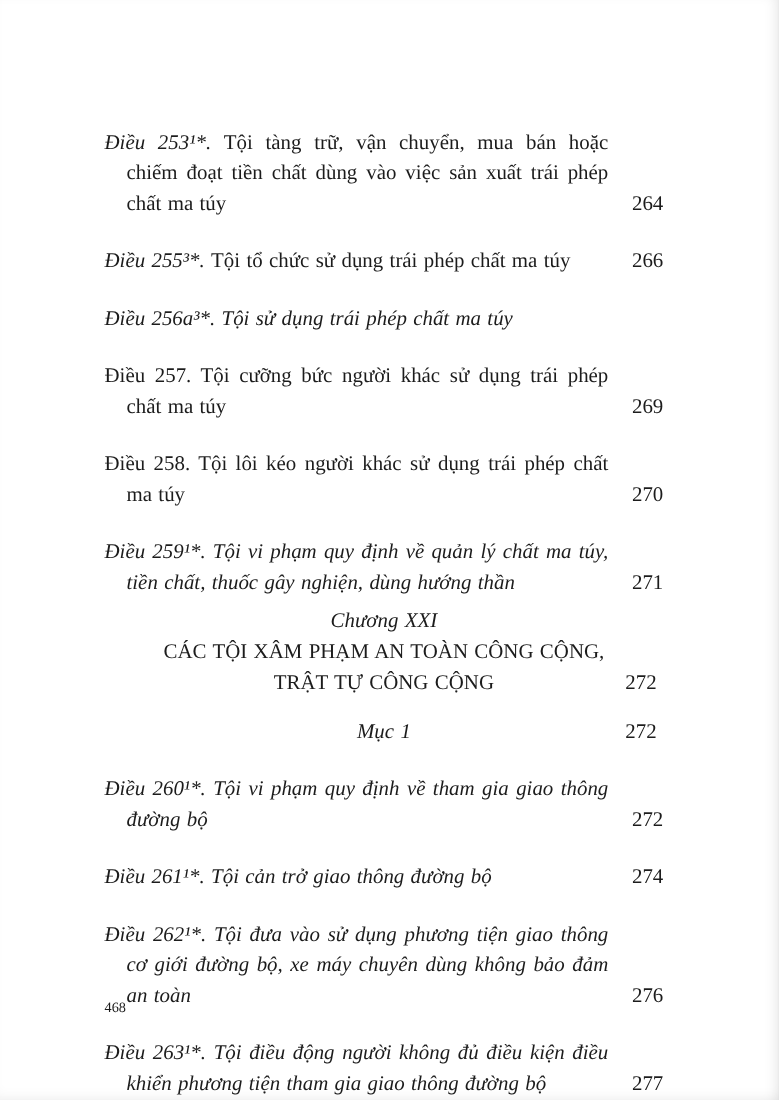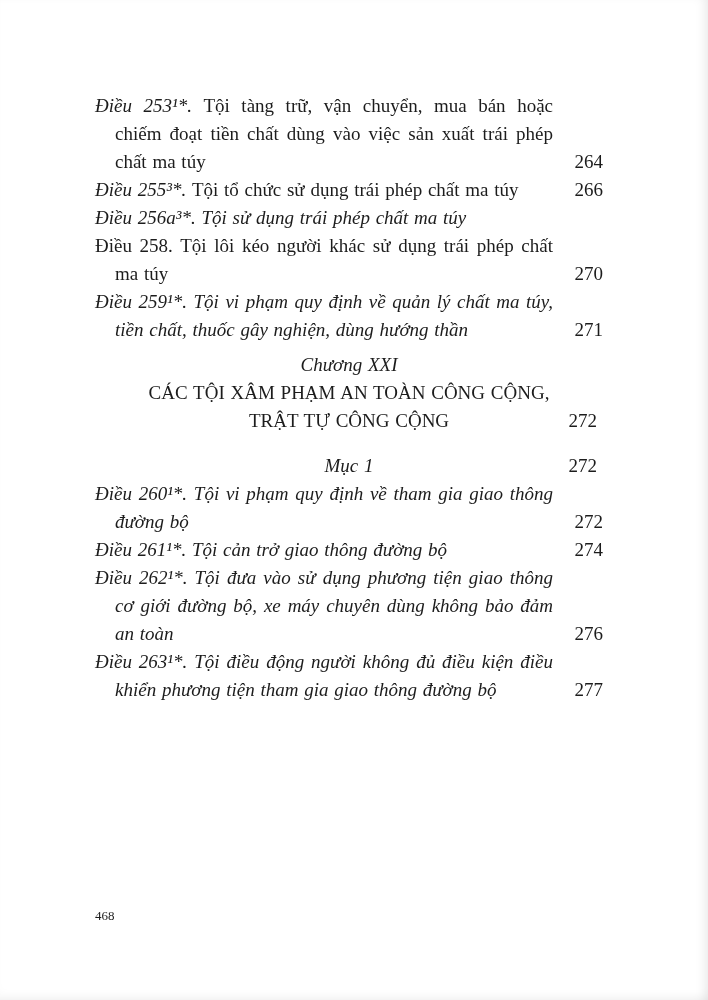--- a/index.html
+++ b/index.html
@@ -30,20 +30,21 @@
     font-size: 19px;
     line-height: 28px;
     word-spacing: 1px;
   }
   .entry {
     position: relative;
     padding-left: 20px;
     padding-right: 50px;
     text-indent: -20px;
     text-align: justify;
+    margin-top: 24px;
   }
   .entry .num {
     position: absolute;
     right: 0;
     bottom: 0;
     text-indent: 0;
     font-style: normal;
   }
   .label-italic .label { font-style: italic; }
   .all-italic { font-style: italic; }
@@ -88,20 +89,25 @@
       <span>Tội tổ chức sử dụng trái phép chất ma túy</span>
       <span class="num">266</span>
     </div>
 
 
     <div class="entry all-italic">
       <span class="label">Điều 256a³*. </span>
       <span>Tội sử dụng trái phép chất ma túy</span>
     </div>
 
+    <div class="entry">
+      <span class="label">Điều 257. </span>
+      <span>Tội cưỡng bức người khác sử dụng trái phép chất ma túy</span>
+      <span class="num">269</span>
+    </div>
 
     <div class="entry">
       <span class="label">Điều 258. </span>
       <span>Tội lôi kéo người khác sử dụng trái phép chất ma túy</span>
       <span class="num">270</span>
     </div>
 
     <div class="entry all-italic">
       <span class="label">Điều 259¹*. </span>
       <span>Tội vi phạm quy định về quản lý chất ma túy, tiền chất, thuốc gây nghiện, dùng hướng thần</span>

